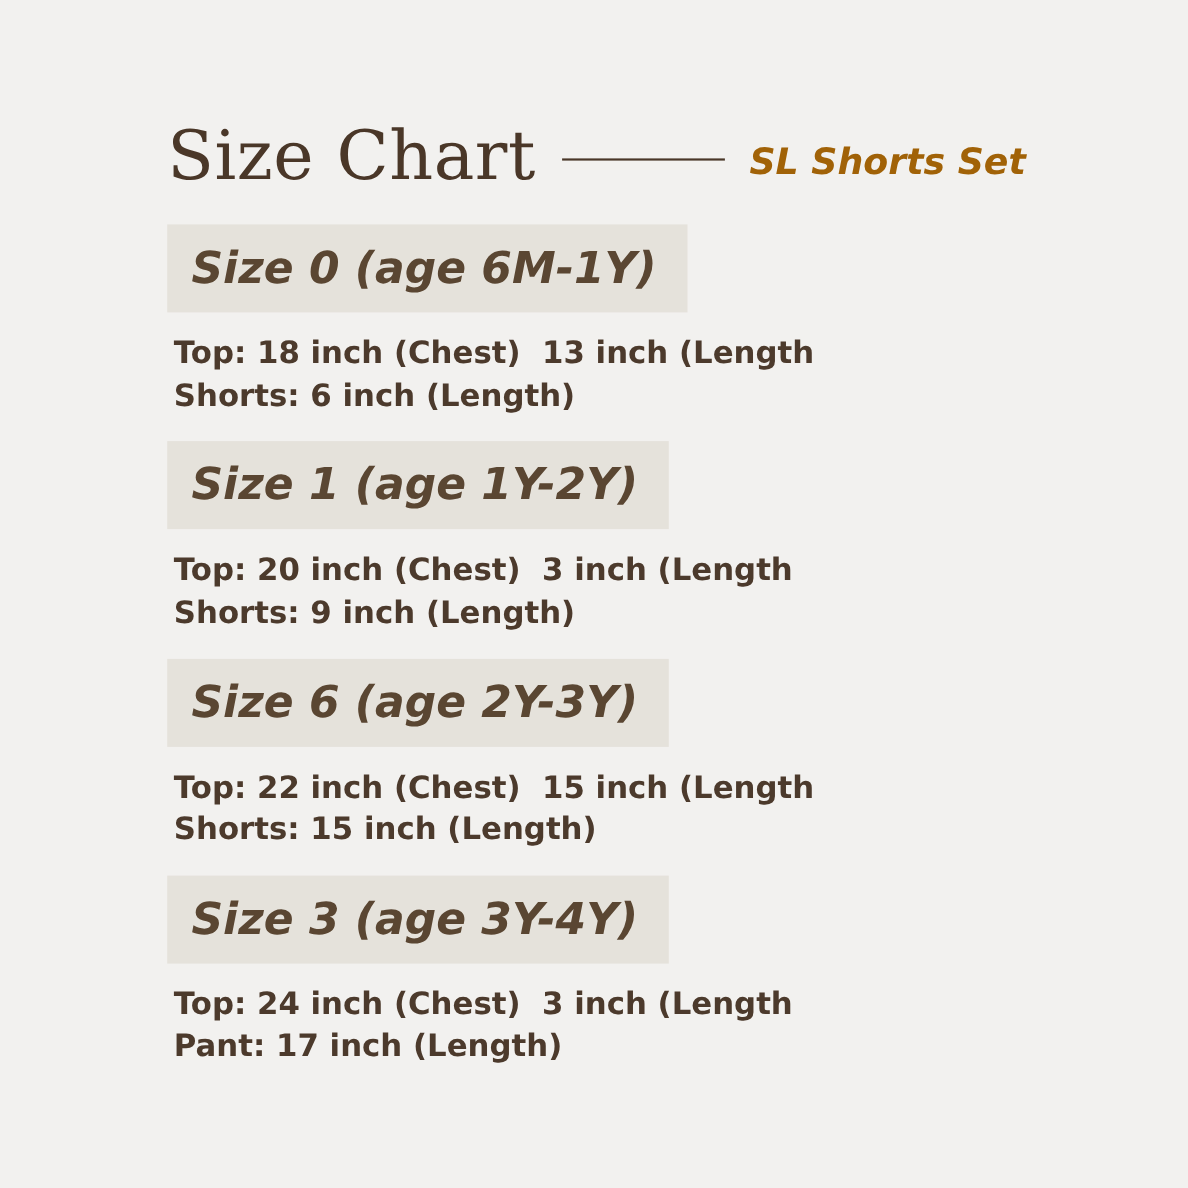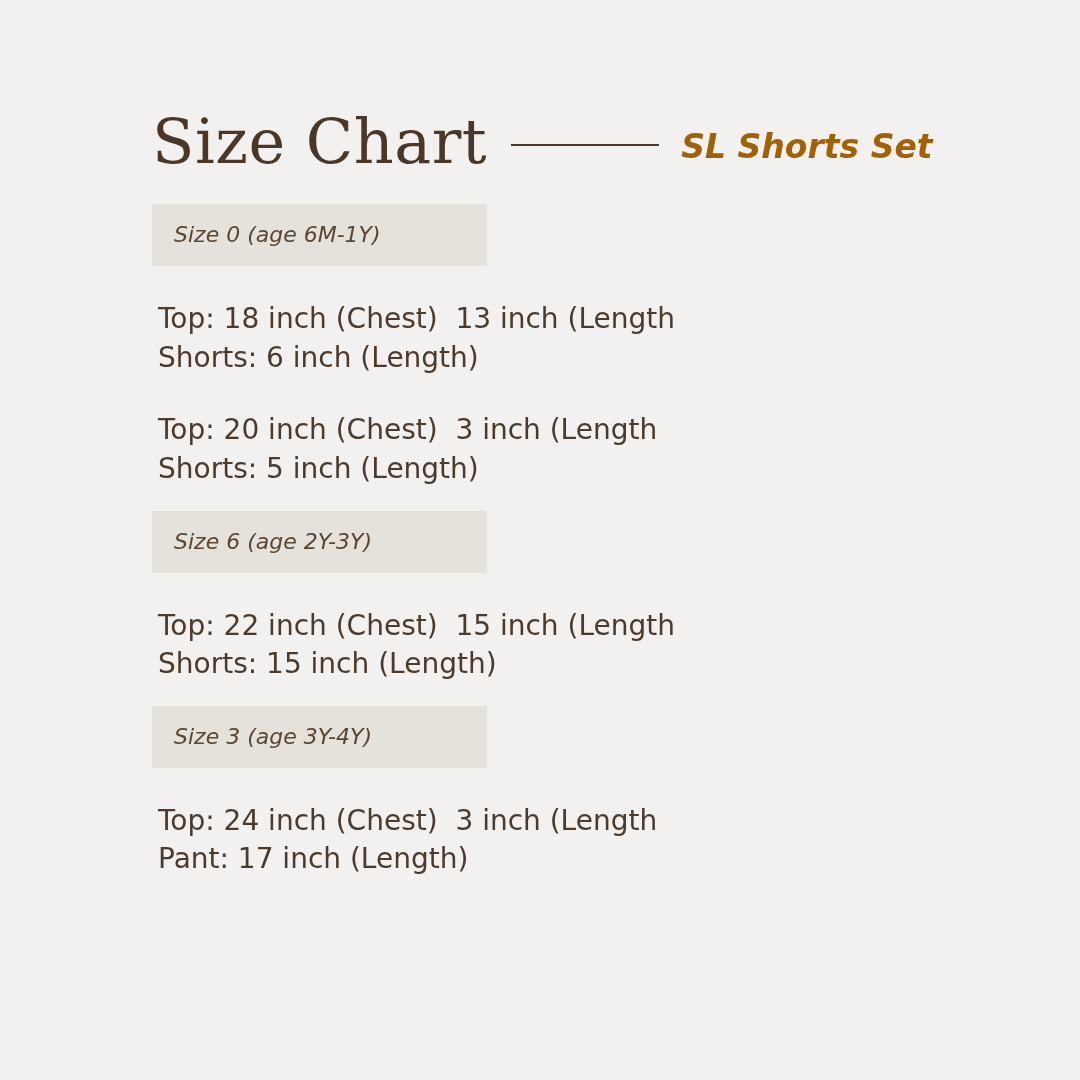--- a/index.html
+++ b/index.html
@@ -65,30 +65,31 @@
   }
   .block {
     margin-bottom: 22px;
   }
   .size-label {
     display: inline-block;
     background: #e5e2db;
     color: #5a4632;
     font-family: "DejaVu Sans", "Liberation Sans", sans-serif;
     font-style: italic;
-    font-weight: 400;
-    font-size: 22px;
+    font-weight: 700;
+    font-size: 40px;
     line-height: 1;
     padding: 20px 28px 20px 22px;
     box-sizing: border-box;
     min-width: 335px;
   }
   .lines {
-    margin-top: 34px;
+    margin-top: 18px;
     padding-left: 6px;
+    font-weight: bold;
   }
   .line {
     font-family: "DejaVu Sans", "Liberation Sans", sans-serif;
     font-size: 28px;
     line-height: 1.38;
     color: #4c3a2c;
     white-space: pre;
   }
 </style>
 </head>
@@ -106,23 +107,24 @@
 
     <div class="block">
       <div class="size-label">Size 0 (age 6M-1Y)</div>
       <div class="lines">
         <div class="line">Top: 18 inch (Chest)  13 inch (Length</div>
         <div class="line">Shorts: 6 inch (Length)</div>
       </div>
     </div>
 
     <div class="block">
+      <div class="size-label">Size 1 (age 1Y-2Y)</div>
       <div class="lines">
         <div class="line">Top: 20 inch (Chest)  3 inch (Length</div>
-        <div class="line">Shorts: 5 inch (Length)</div>
+        <div class="line">Shorts: 9 inch (Length)</div>
       </div>
     </div>
 
     <div class="block">
       <div class="size-label">Size 6 (age 2Y-3Y)</div>
       <div class="lines">
         <div class="line">Top: 22 inch (Chest)  15 inch (Length</div>
         <div class="line">Shorts: 15 inch (Length)</div>
       </div>
     </div>

